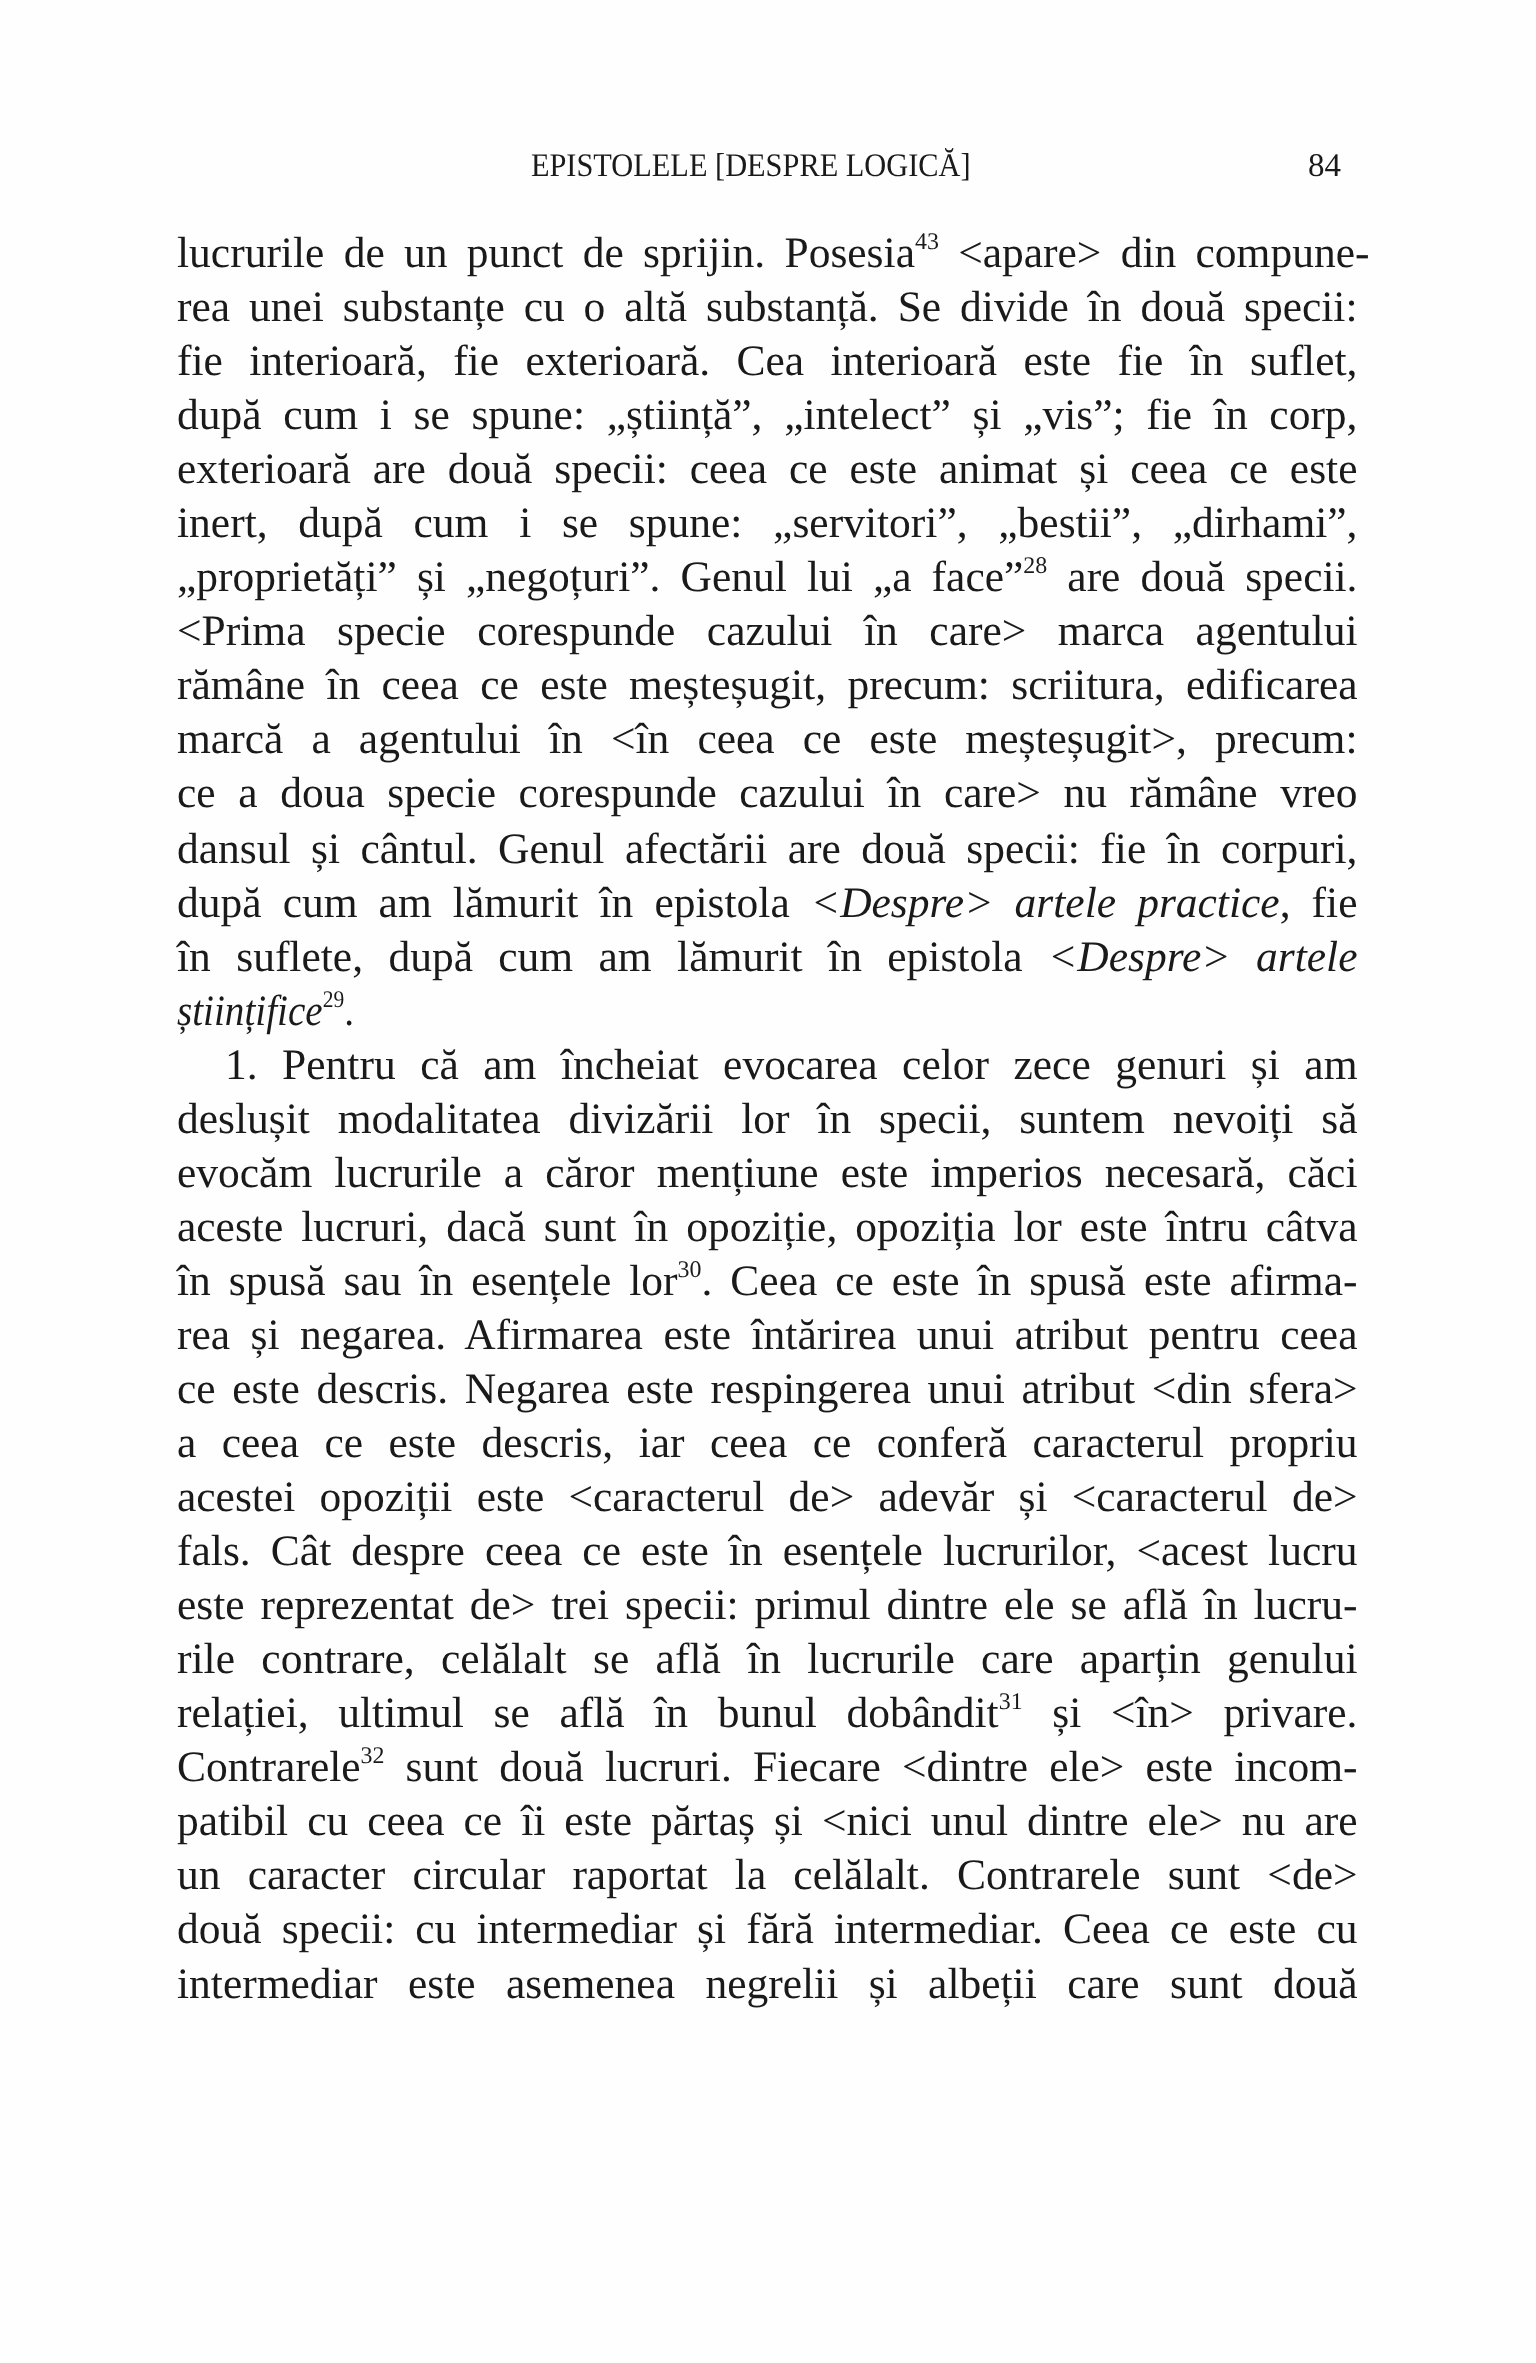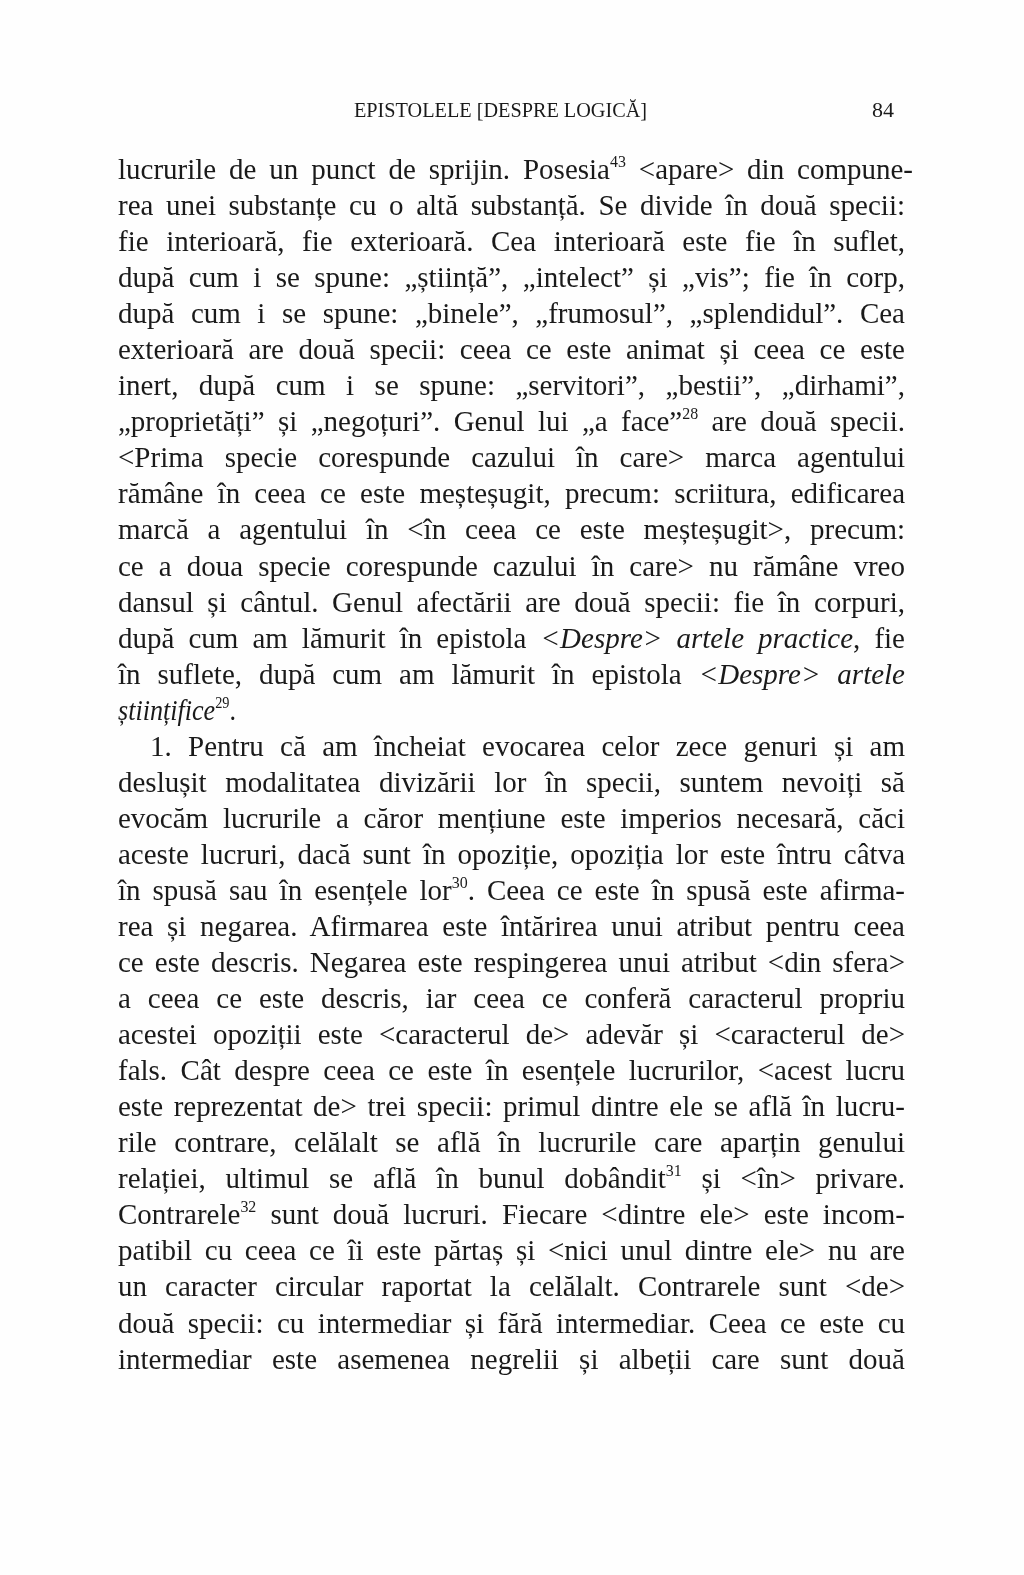--- a/index.html
+++ b/index.html
@@ -41,21 +41,20 @@
 <div class="page">
   <div class="running-head">
     <span class="running-title">EPISTOLELE [DESPRE LOGICĂ]</span>
     <span class="page-number">84</span>
   </div>
   <div class="body-text" id="body-text">
       <div class="line" style="text-align: left; text-align-last: left; word-spacing: 5.61632px;"><span>lucrurile de un punct de sprijin. Posesia</span><sup>43</sup><span> &lt;apare&gt; din compune-</span></div>
       <div class="line" style="text-align: left; text-align-last: left; word-spacing: 5.3608px;"><span>rea unei substanțe cu o altă substanță. Se divide în două specii:</span></div>
       <div class="line" style="text-align: left; text-align-last: left; word-spacing: 10.3281px;"><span>fie interioară, fie exterioară. Cea interioară este fie în suflet,</span></div>
       <div class="line" style="text-align: left; text-align-last: left; word-spacing: 7.1946px;"><span>după cum i se spune: „știință”, „intelect” și „vis”; fie în corp,</span></div>
-      <div class="line" style="text-align: left; text-align-last: left; word-spacing: 9.28711px;"><span>după cum i se spune: „binele”, „frumosul”, „splendidul”. Cea</span></div>
       <div class="line" style="text-align: left; text-align-last: left; word-spacing: 7.3608px;"><span>exterioară are două specii: ceea ce este animat și ceea ce este</span></div>
       <div class="line" style="text-align: left; text-align-last: left; word-spacing: 13.2148px;"><span>inert, după cum i se spune: „servitori”, „bestii”, „dirhami”,</span></div>
       <div class="line" style="text-align: left; text-align-last: left; word-spacing: 6.13889px;"><span>„proprietăți” și „negoțuri”. Genul lui „a face”</span><sup>28</sup><span> are două specii.</span></div>
       <div class="line" style="text-align: left; text-align-last: left; word-spacing: 13.7768px;"><span>&lt;Prima specie corespunde cazului în care&gt; marca agentului</span></div>
       <div class="line" style="text-align: left; text-align-last: left; word-spacing: 6.99219px;"><span>rămâne în ceea ce este meșteșugit, precum: scriitura, edificarea</span></div>
       <div class="line" style="text-align: left; text-align-last: left; word-spacing: 11.5208px;"><span>marcă a agentului în &lt;în ceea ce este meșteșugit&gt;, precum:</span></div>
       <div class="line" style="text-align: left; text-align-last: left; word-spacing: 7.82188px;"><span>ce a doua specie corespunde cazului în care&gt; nu rămâne vreo</span></div>
       <div class="line" style="text-align: left; text-align-last: left; word-spacing: 6.3875px;"><span>dansul și cântul. Genul afectării are două specii: fie în corpuri,</span></div>
       <div class="line" style="text-align: left; text-align-last: left; word-spacing: 6.79688px;"><span>după cum am lămurit în epistola </span><i>&lt;Despre&gt; artele practice</i><span>, fie</span></div>
       <div class="line" style="text-align: left; text-align-last: left; word-spacing: 9.65799px;"><span>în suflete, după cum am lămurit în epistola </span><i>&lt;Despre&gt; artele</i></div>

